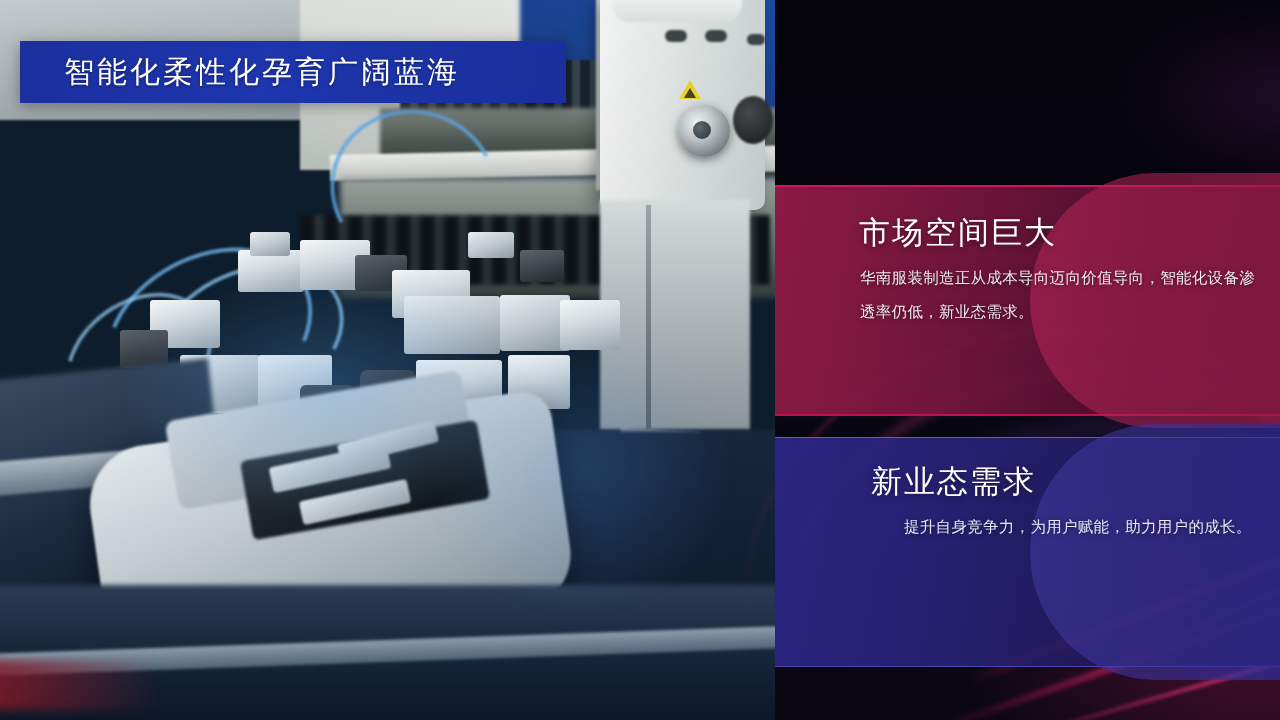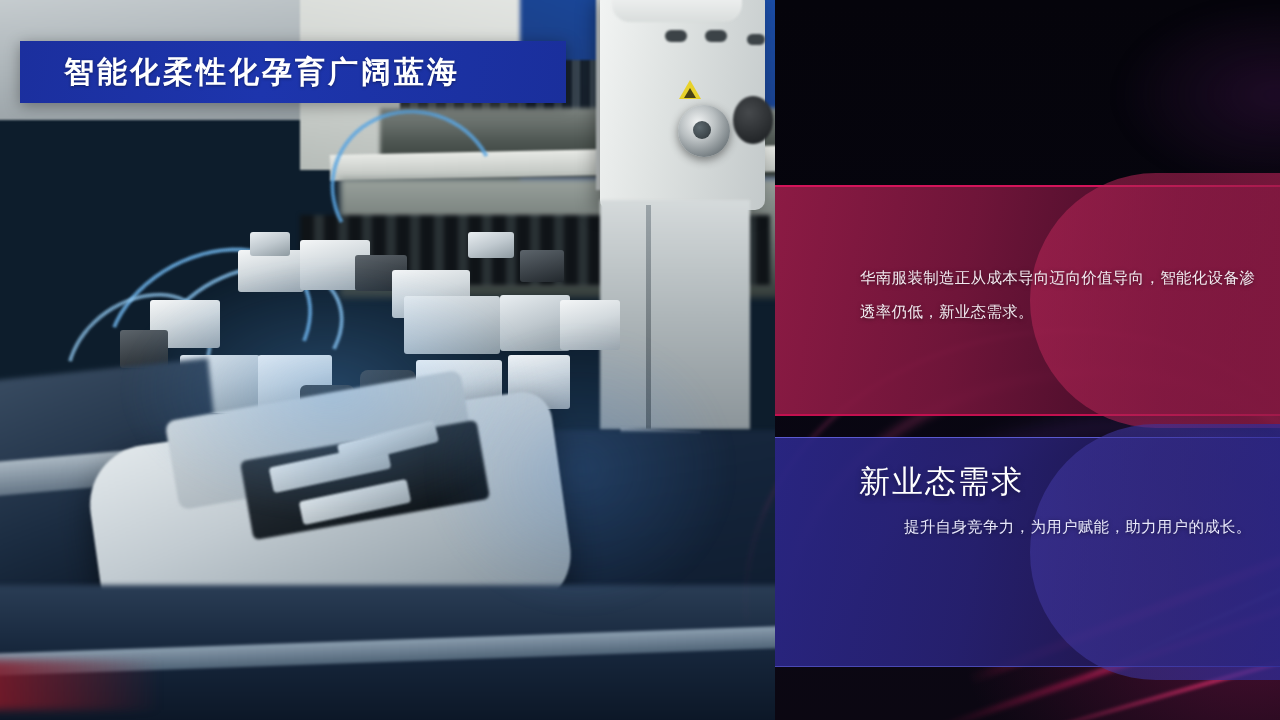--- a/index.html
+++ b/index.html
@@ -319,36 +319,36 @@
     width:400px;
     color:#f1e9ef;
     font-size:15.5px;
     font-weight:400;
     line-height:34px;
     letter-spacing:.3px;
     text-shadow:0 1px 4px rgba(0,0,0,.5);
   }
   #panel-0 .panel-heading{ top:30px; }
   #panel-0 .panel-body{ top:74px; }
-  #panel-1 .panel-heading{ top:28px; }
+  #panel-1 .panel-heading{ top:28px;margin-left:12px; }
   #panel-1 .panel-body{ top:72px; color:#e8e8fb;margin-left:44px; }
 
   
   #title-banner{
     position:absolute;
     left:20px; top:41px;
     width:546px; height:62px;
     background:linear-gradient(100deg,#1b2f9e 0%,#1d35ad 45%,#1a2f9c 100%);
     box-shadow:0 3px 14px rgba(0,0,0,.35);
     display:flex; align-items:center;
   }
   #title-text{
     color:#ffffff;
     font-size:30px;
-    font-weight:700;
+    font-weight:400;
     letter-spacing:3px;
     margin-left:44px;
     text-shadow:0 1px 3px rgba(0,0,0,.4);
     white-space:nowrap;
   }
 </style>
 </head>
 <body>
 
 <div id="slide">
@@ -443,20 +443,21 @@
          transform:rotate(-24deg); filter:blur(1.4px);"></div>
     <div style="position:absolute; left:340px; top:0px; width:200px; height:190px;
          background:radial-gradient(ellipse at 80% 50%, rgba(60,20,70,.45), rgba(10,4,18,0) 70%);
          filter:blur(8px);"></div>
   </div>
 
   <div class="panel" id="panel-0">
     <div class="lobe" id="lobe-0">
       <div class="lobe-shape"></div>
     </div>
+    <div class="panel-heading">市场空间巨大</div>
     <div class="panel-body">华南服装制造正从成本导向迈向价值导向，智能化设备渗透率仍低，新业态需求。</div>
   </div>
 
   <div class="panel" id="panel-1">
     <div class="lobe" id="lobe-1">
       <div class="lobe-shape"></div>
     </div>
     <div class="panel-heading">新业态需求</div>
     <div class="panel-body">提升自身竞争力，为用户赋能，助力用户的成长。</div>
   </div>

